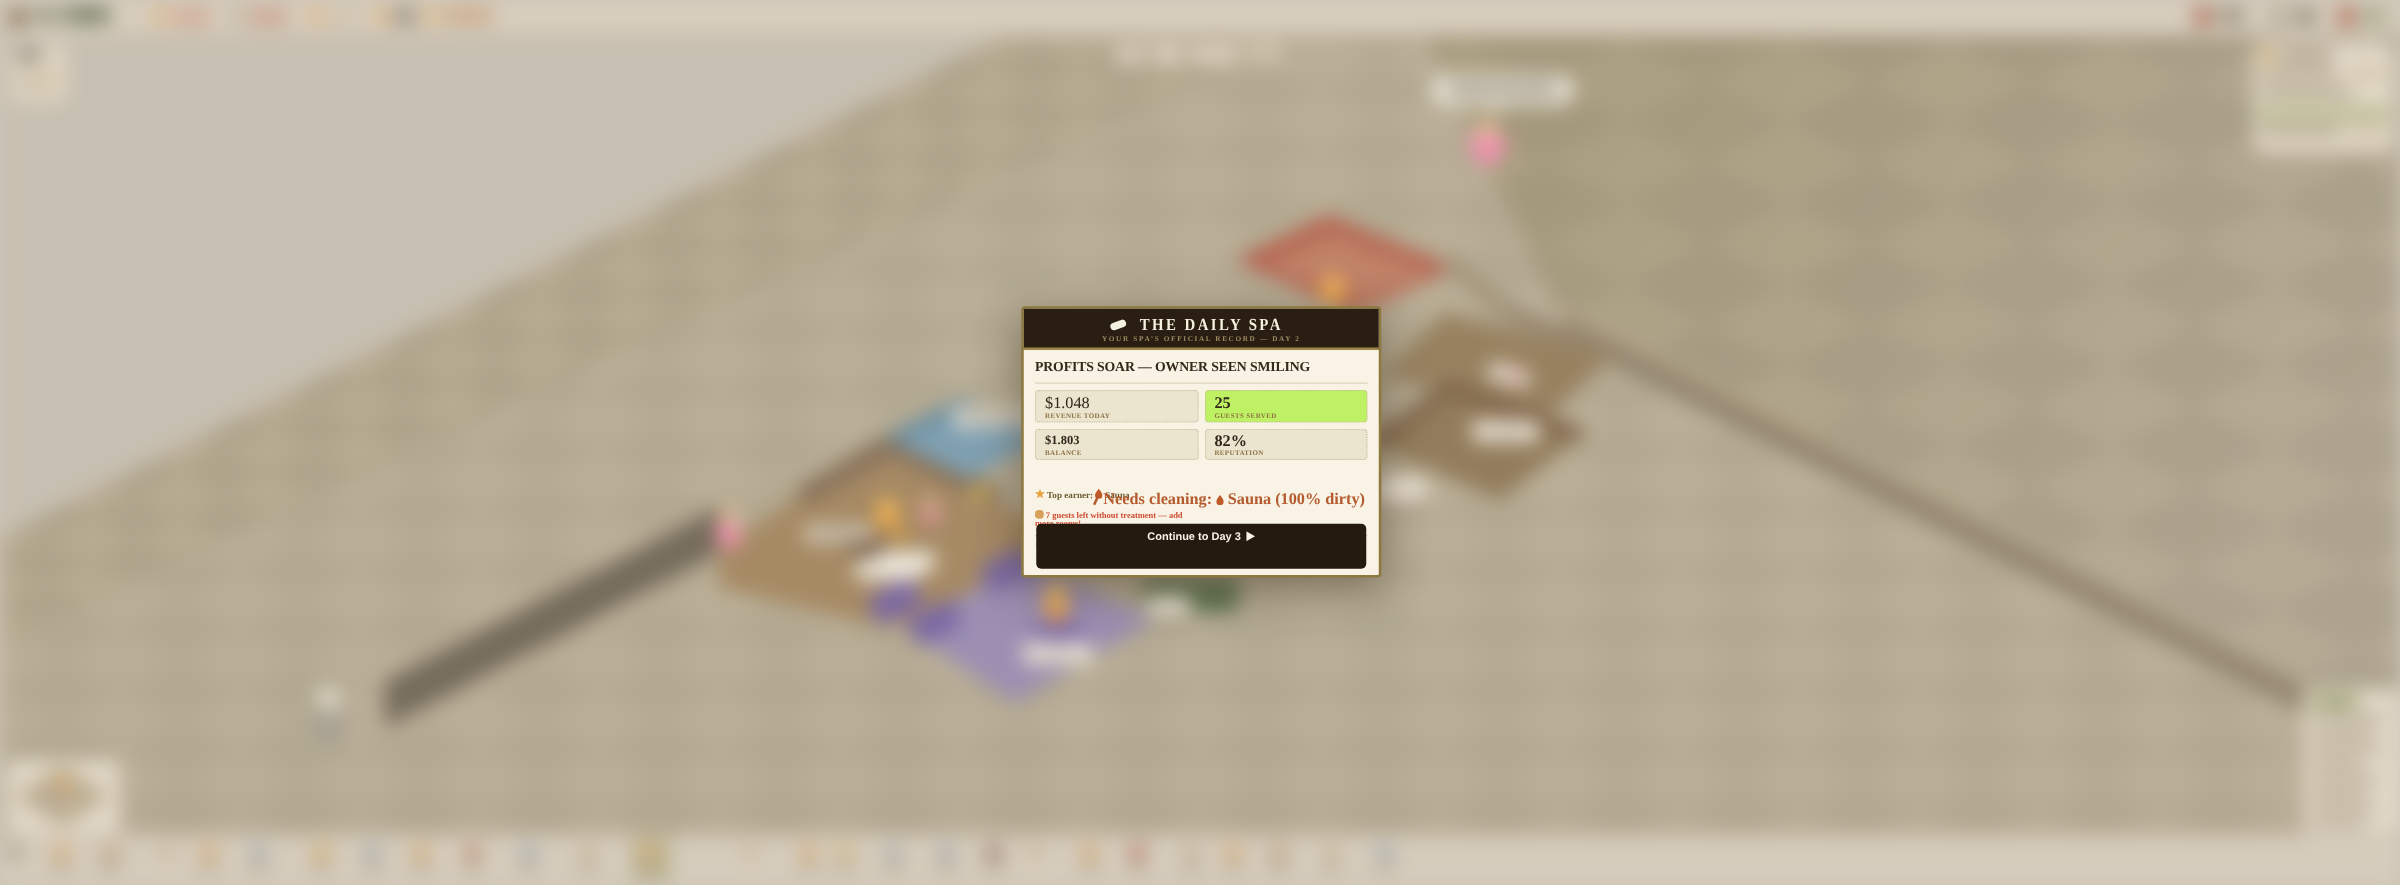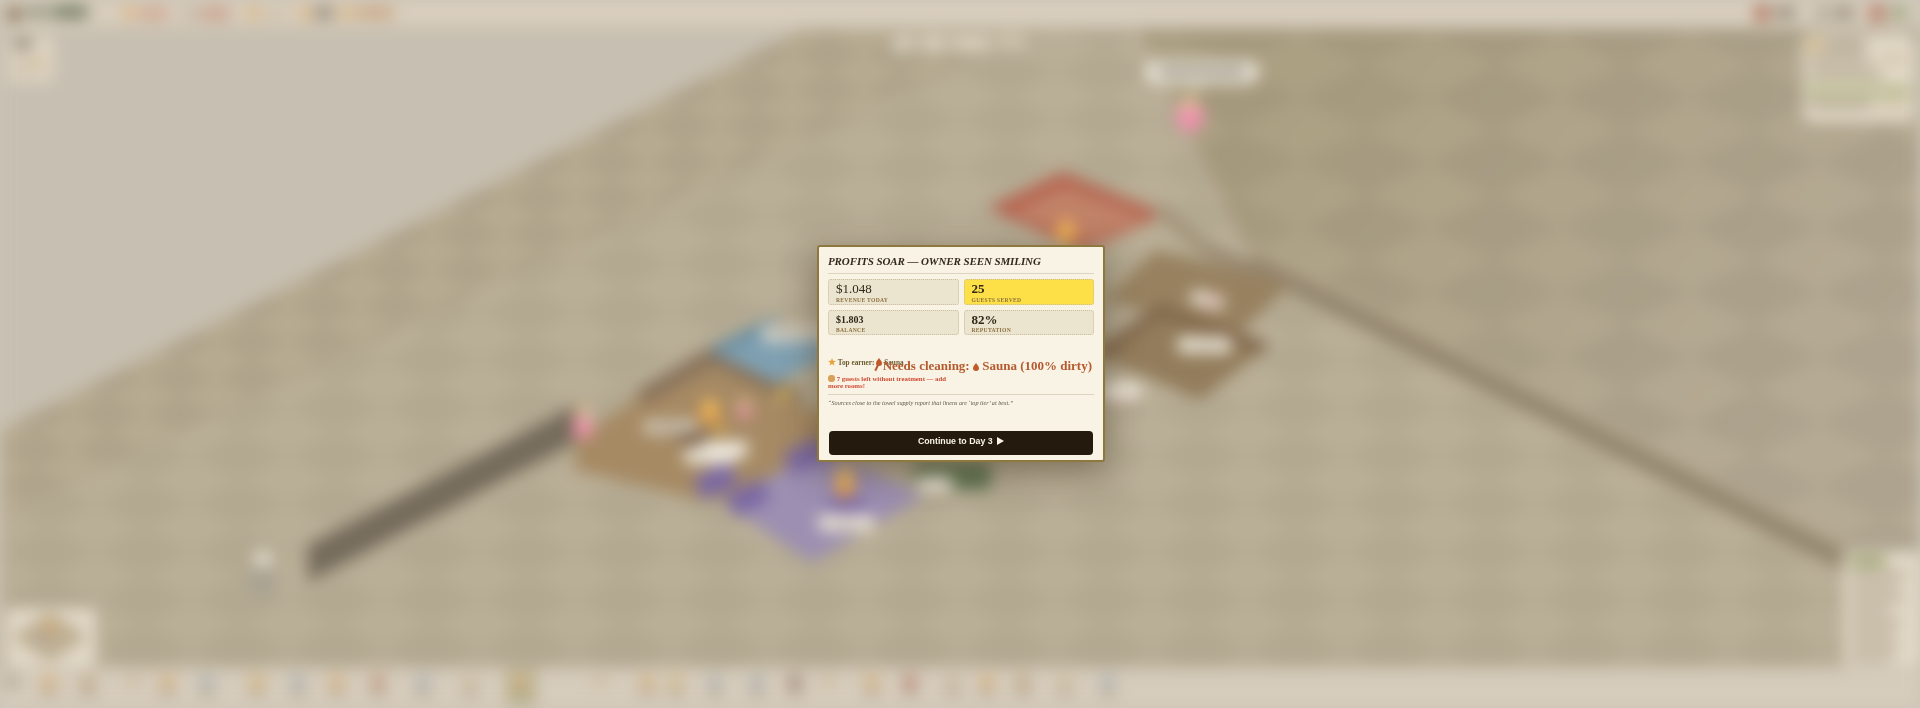--- a/index.html
+++ b/index.html
@@ -303,33 +303,38 @@
     <rect x="1056" y="691" width="18" height="4" rx="2" fill="#9f9279"></rect>
 
     <rect x="1102" y="676" width="12" height="12" rx="3" fill="#a7afb5"></rect>
     <rect x="1099" y="691" width="18" height="4" rx="2" fill="#9f9279"></rect>
   </g>
 </svg>
 </div>
 
 <div id="modal" style="position:absolute;left:817px;top:245px;width:288px;height:217px;background:#f8f3e5;border:2px solid #8d7940;border-radius:3px;box-sizing:border-box;box-shadow:0 10px 36px rgba(50,35,15,.45);font-family:'Liberation Serif',serif;">
 
+  <div style="height:33px;background:#291e11;border-bottom:2px solid #9c8748;text-align:center;box-sizing:border-box;padding-top:6px;">
+    <div style="font-size:13.5px;font-weight:bold;color:#f6f0e1;line-height:13px;white-space:nowrap;">
+      <span style="display:inline-block;width:13px;height:5.5px;background:#f6f0e1;border-radius:3px;transform:rotate(-20deg);margin-right:3px;vertical-align:2px;"></span><span style="display:inline-block;letter-spacing:2.2px;transform:scaleX(0.88);transform-origin:50% 50%;">THE DAILY SPA</span></div>
+    <div style="font-size:5.8px;font-weight:bold;letter-spacing:1.3px;color:#9d8a63;margin-top:3px;">YOUR SPA’S OFFICIAL RECORD — DAY 2</div>
+  </div>
   <div style="padding:0 9px;position:relative;">
 
-    <div style="font-size:11px;font-weight:bold;color:#34291a;margin-top:9px;line-height:11px;letter-spacing:-0.1px;font-style:italic;">PROFITS SOAR — OWNER SEEN SMILING</div>
+    <div style="font-size:11px;font-weight:bold;color:#34291a;margin-top:9px;line-height:11px;letter-spacing:-0.1px;">PROFITS SOAR — OWNER SEEN SMILING</div>
     <div style="border-top:1px solid #ded3bf;margin-top:6px;"></div>
 
     <div style="display:grid;grid-template-columns:1fr 1fr;gap:5px;margin-top:5px;">
 
       <div style="background:#ebe4cf;border:1px dotted #c9bc9c;border-radius:3px;padding:3px 7px;height:25.5px;box-sizing:border-box;">
         <div style="font-size:13px;font-weight:normal;color:#31271a;line-height:12.5px;">$1.048</div>
         <div style="font-size:5.6px;font-weight:bold;color:#8d7142;letter-spacing:.3px;margin-top:1px;">REVENUE TODAY</div>
       </div>
 
-      <div style="background:#fde047;border:1px dotted #c9bc9c;border-radius:3px;padding:3px 7px;height:25.5px;box-sizing:border-box;">
+      <div style="background:#bef264;border:1px dotted #c9bc9c;border-radius:3px;padding:3px 7px;height:25.5px;box-sizing:border-box;">
         <div style="font-size:13px;font-weight:bold;color:#31271a;line-height:12.5px;">25</div>
         <div style="font-size:5.6px;font-weight:bold;color:#8d7142;letter-spacing:.3px;margin-top:1px;">GUESTS SERVED</div>
       </div>
 
       <div style="background:#ebe4cf;border:1px dotted #c9bc9c;border-radius:3px;padding:3px 7px;height:25.5px;box-sizing:border-box;">
         <div style="font-size:10px;font-weight:bold;color:#31271a;line-height:12.5px;">$1.803</div>
         <div style="font-size:5.6px;font-weight:bold;color:#8d7142;letter-spacing:.3px;margin-top:1px;">BALANCE</div>
       </div>
 
       <div style="background:#ebe4cf;border:1px dotted #c9bc9c;border-radius:3px;padding:3px 7px;height:25.5px;box-sizing:border-box;">
@@ -359,18 +364,18 @@
 
     <div style="margin-top:8px;width:125px;color:#cf4a33;font-size:6.8px;font-weight:bold;line-height:7px;">
       <span style="display:inline-block;width:7px;height:7px;background:#d9a05a;border-radius:3px;vertical-align:-1px;"></span>
       7 guests left without treatment — add more rooms!
     </div>
     <div style="border-top:1px solid #ded3bf;margin-top:5px;"></div>
 
     <div style="font-size:6.2px;font-style:italic;color:#5f584b;margin-top:4px;">“Sources close to the towel supply report that linens are ‘top tier’ at best.”</div>
   </div>
 
-  <div style="position:absolute;left:10px;right:10px;bottom:5px;height:24px;background:#241a0d;border-radius:4px;color:#f9f4e6;font-family:'Liberation Sans',sans-serif;font-size:8.8px;font-weight:bold;text-align:center;line-height:20px;">Continue to Day 3
+  <div style="position:absolute;left:10px;right:10px;bottom:5px;height:36px;background:#241a0d;border-radius:4px;color:#f9f4e6;font-family:'Liberation Sans',sans-serif;font-size:8.8px;font-weight:bold;text-align:center;line-height:20px;">Continue to Day 3
     <svg width="7" height="8" viewBox="0 0 7 8" style="vertical-align:-1px;margin-left:2px;">
         <path d="M0,0 L7,4 L0,8 Z" fill="#f9f4e6"></path>
       </svg>
   </div>
 </div>
 
 </body></html>

